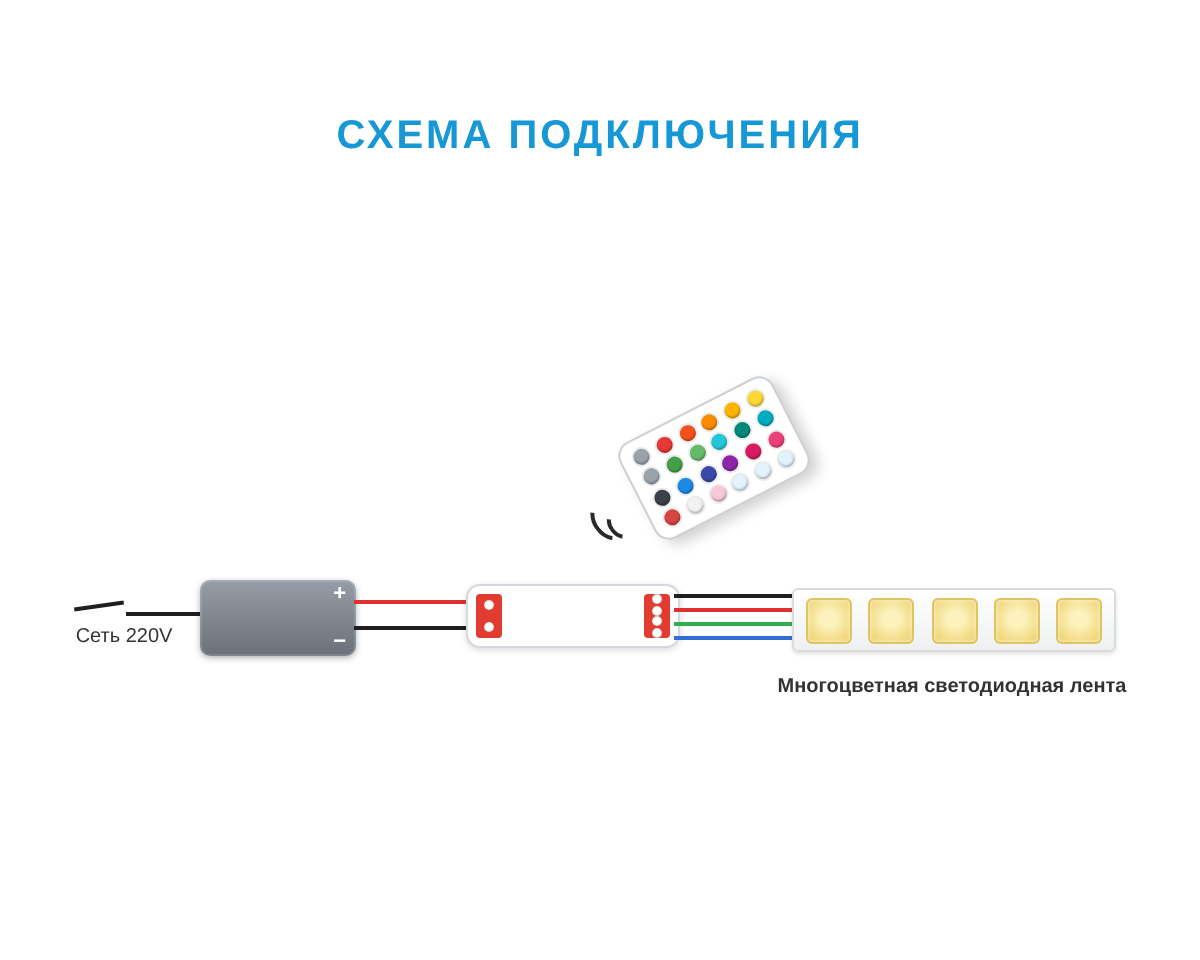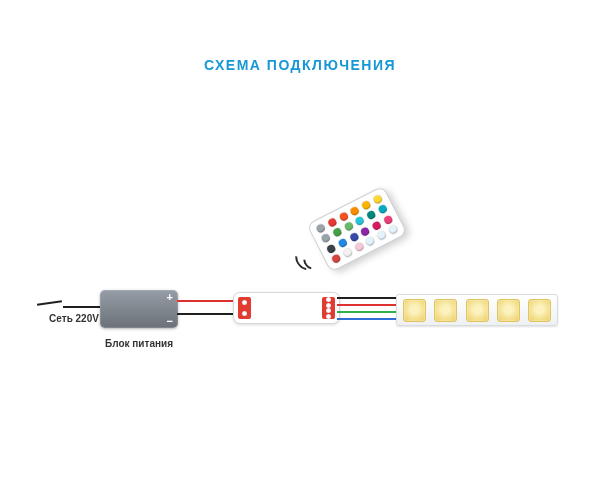--- a/index.html
+++ b/index.html
@@ -1,27 +1,27 @@
 <!DOCTYPE html>
 <html style="--title-blue: #1697d6; --wire-red: #e03131; --wire-black: #1f1f1f; --terminal-red: #e23b30; --psu-dark: #6b7178; --psu-light: #969da6; --led-yellow: #f1d97e; --label-text: #333333;"><head>
 <meta charset="utf-8">
 <style>
   html,body{margin:0;padding:0;background:#fff;}
   #stage{position:relative;width:600px;height:480px;background:#ffffff;overflow:hidden;
          font-family:"Liberation Sans",sans-serif;}
 
   .title{position:absolute;top:57px;left:0;width:100%;margin:0;text-align:center;
-         font-size:14px;font-weight:bold;letter-spacing:1.5px;color:var(--title-blue,#1697d6);}
+         font-size:20px;font-weight:bold;letter-spacing:1.5px;color:var(--title-blue,#1697d6);}
 
   
   .seg{position:absolute;height:2px;background:var(--wire-black,#1f1f1f);}
   .seg1{left:37px;top:302px;width:25px;transform:rotate(-8deg);}
   .seg2{left:63px;top:306px;width:38px;}
-  .net-label{position:absolute;left:32px;top:313px;width:84px;text-align:center;
-             font-size:10px;font-weight:bold;color:var(--label-text,#333);}
+  .net-label{position:absolute;left:20px;top:313px;width:84px;text-align:center;
+             font-size:10px;font-weight:normal;color:var(--label-text,#333);}
 
   
   .psu{position:absolute;left:100px;top:290px;width:78px;height:38px;border-radius:5px;
        background:linear-gradient(180deg,var(--psu-light,#969da6),var(--psu-dark,#6b7178));
        box-shadow:0 1px 3px rgba(0,0,0,.3), inset 0 0 0 1px rgba(255,255,255,.15);}
   .psu .plus{position:absolute;right:5px;top:1px;color:#fff;font-size:11px;font-weight:bold;}
   .psu .minus{position:absolute;right:5px;bottom:1px;color:#fff;font-size:11px;font-weight:bold;}
 
   
   .wire{position:absolute;height:2px;}
@@ -156,15 +156,15 @@
           <span class="rbtn" style="background: rgb(0, 172, 193);"></span>
           <span class="rbtn" style="background: rgb(236, 64, 122);"></span>
           <span class="rbtn" style="background: rgb(227, 242, 251);"></span>
         </div>
       </div>
   </div>
 
   <span class="wave wave1"></span>
   <span class="wave wave2"></span>
 
-  <div class="lbl lbl-psu">Блок питания</div>
+  <div class="lbl lbl-strip">Многоцветная светодиодная лента</div>
 
 </div>
 
 </body></html>

